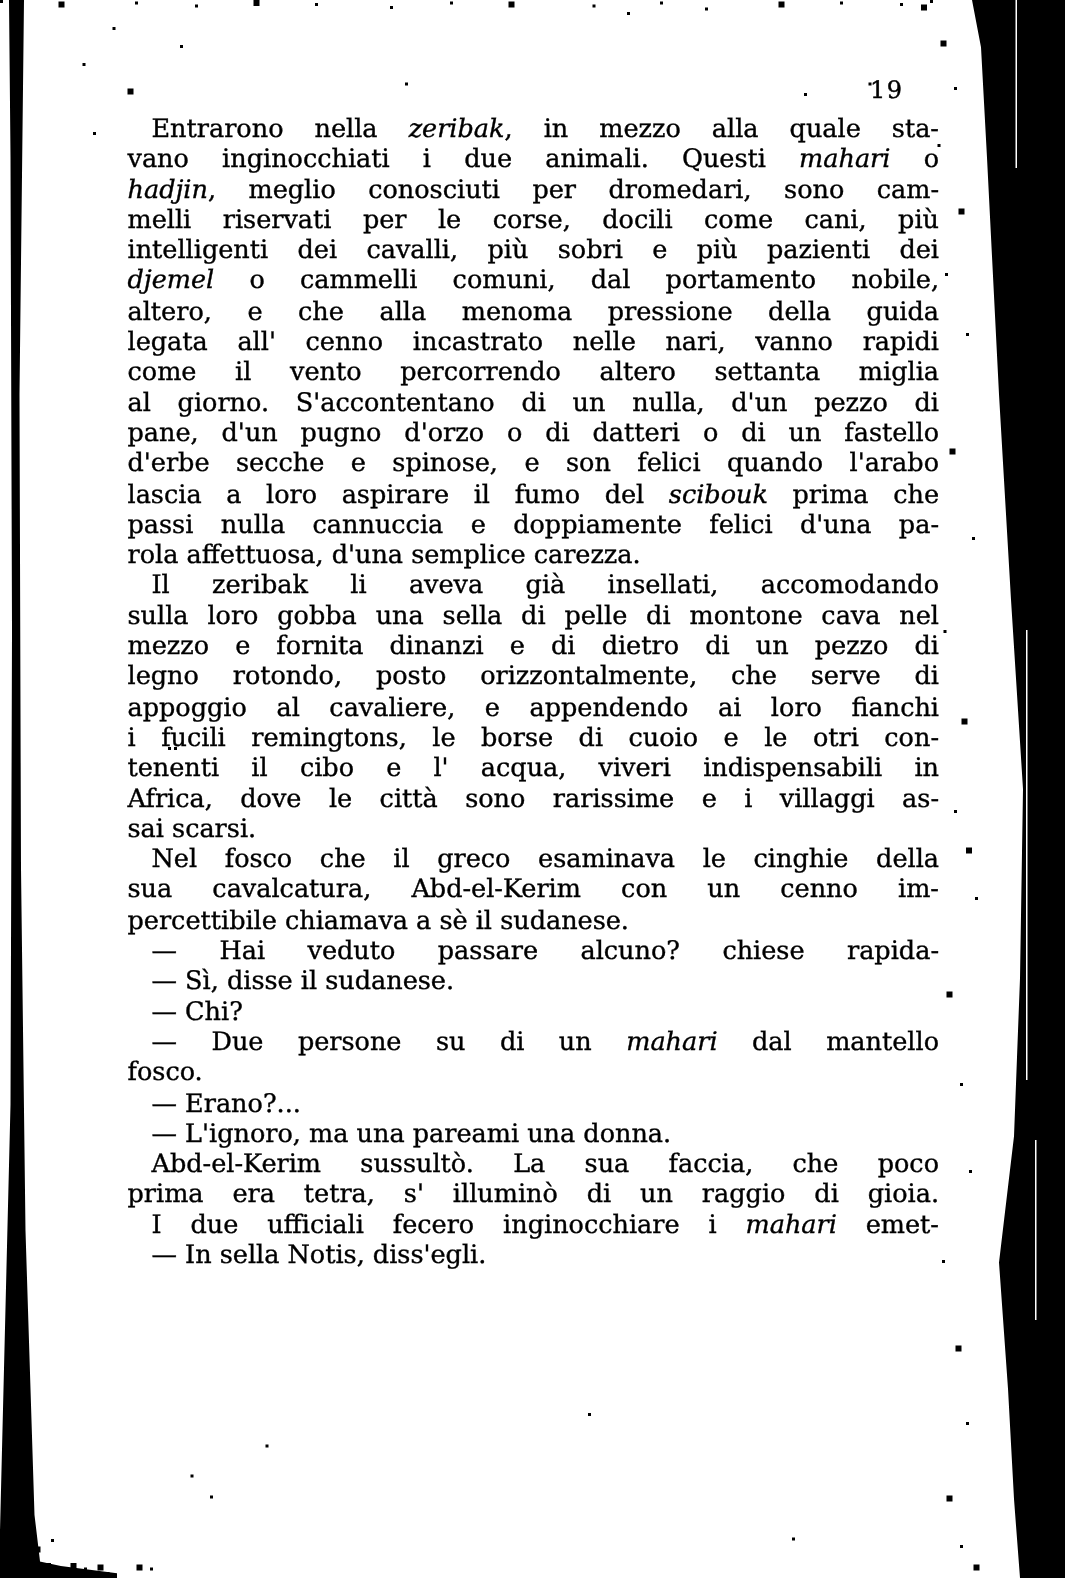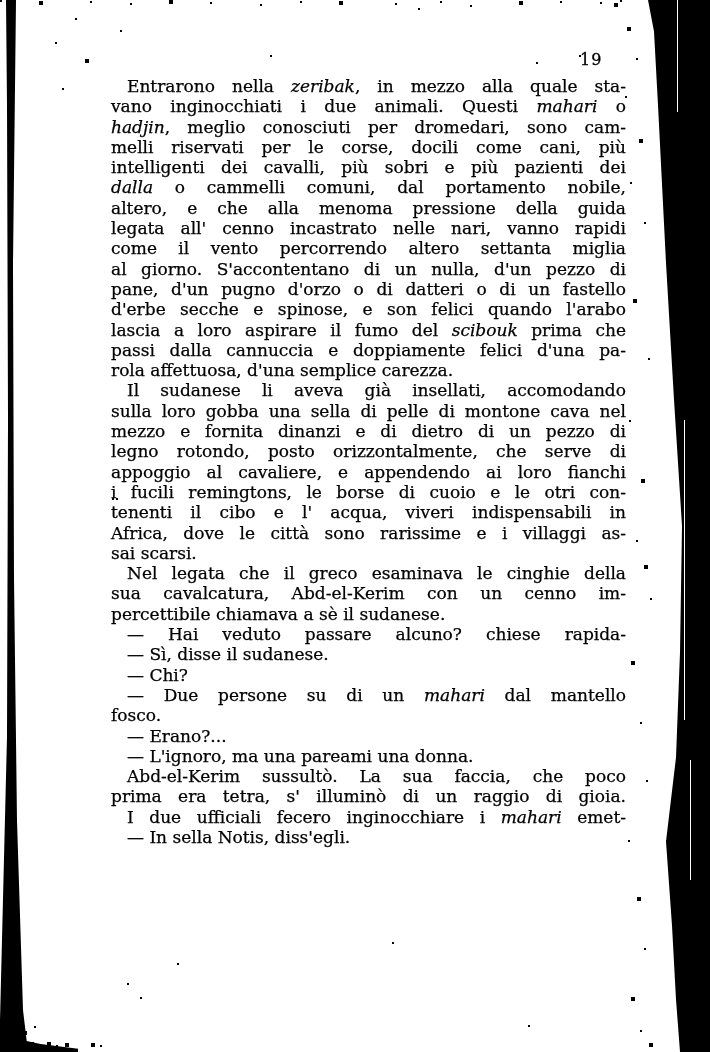--- a/index.html
+++ b/index.html
@@ -28,21 +28,20 @@
     left: 85px;
     top: 76px;
     width: 541px;
   }
   .line {
     font-size: 17px;
     line-height: 20.3px;
     text-align: justify;
     -webkit-text-stroke: 0.25px #000;
     white-space: normal;
-    margin-left: 26px;
   }
   .line.just { text-align-last: justify; }
   .line.indent { text-indent: 16px; }
   .line i { font-style: italic; }
 
   
   .edge-left {
     position: absolute; left: 0; top: 0; width: 30px; height: 100%;
     background: #000;
     clip-path: polygon(6px 0, 16px 0, 13px 25%, 14px 55%, 17px 78%,
@@ -103,40 +102,40 @@
 <div class="scan">
 
   <div class="page-number">19</div>
 
   <div class="text-block">
       <div class="line indent just">Entrarono nella <i>zeribak</i>, in mezzo alla quale sta-</div>
       <div class="line just">vano inginocchiati i due animali. Questi <i>mahari</i> o</div>
       <div class="line just"><i>hadjin</i>, meglio conosciuti per dromedari, sono cam-</div>
       <div class="line just">melli riservati per le corse, docili come cani, più</div>
       <div class="line just">intelligenti dei cavalli, più sobri e più pazienti dei</div>
-      <div class="line just"><i>dalla</i> o cammelli comuni, dal portamento nobile,</div>
+      <div class="line just"><i>djemel</i> o cammelli comuni, dal portamento nobile,</div>
       <div class="line just">altero, e che alla menoma pressione della guida</div>
       <div class="line just">legata all' cenno incastrato nelle nari, vanno rapidi</div>
       <div class="line just">come il vento percorrendo altero settanta miglia</div>
       <div class="line just">al giorno. S'accontentano di un nulla, d'un pezzo di</div>
       <div class="line just">pane, d'un pugno d'orzo o di datteri o di un fastello</div>
       <div class="line just">d'erbe secche e spinose, e son felici quando l'arabo</div>
       <div class="line just">lascia a loro aspirare il fumo del <i>scibouk</i> prima che</div>
-      <div class="line just">passi dalla cannuccia e doppiamente felici d'una pa-</div>
+      <div class="line just">passi nulla cannuccia e doppiamente felici d'una pa-</div>
       <div class="line">rola affettuosa, d'una semplice carezza.</div>
-      <div class="line indent just">Il sudanese li aveva già insellati, accomodando</div>
+      <div class="line indent just">Il zeribak li aveva già insellati, accomodando</div>
       <div class="line just">sulla loro gobba una sella di pelle di montone cava nel</div>
       <div class="line just">mezzo e fornita dinanzi e di dietro di un pezzo di</div>
       <div class="line just">legno rotondo, posto orizzontalmente, che serve di</div>
       <div class="line just">appoggio al cavaliere, e appendendo ai loro fianchi</div>
       <div class="line just">i fucili remingtons, le borse di cuoio e le otri con-</div>
       <div class="line just">tenenti il cibo e l' acqua, viveri indispensabili in</div>
       <div class="line just">Africa, dove le città sono rarissime e i villaggi as-</div>
       <div class="line">sai scarsi.</div>
-      <div class="line indent just">Nel legata che il greco esaminava le cinghie della</div>
+      <div class="line indent just">Nel fosco che il greco esaminava le cinghie della</div>
       <div class="line just">sua cavalcatura, Abd-el-Kerim con un cenno im-</div>
       <div class="line">percettibile chiamava a sè il sudanese.</div>
       <div class="line indent just">— Hai veduto passare alcuno? chiese rapida-</div>
       <div class="line indent">— Sì, disse il sudanese.</div>
       <div class="line indent">— Chi?</div>
       <div class="line indent just">— Due persone su di un <i>mahari</i> dal mantello</div>
       <div class="line">fosco.</div>
       <div class="line indent">— Erano?...</div>
       <div class="line indent">— L'ignoro, ma una pareami una donna.</div>
       <div class="line indent just">Abd-el-Kerim sussultò. La sua faccia, che poco</div>

